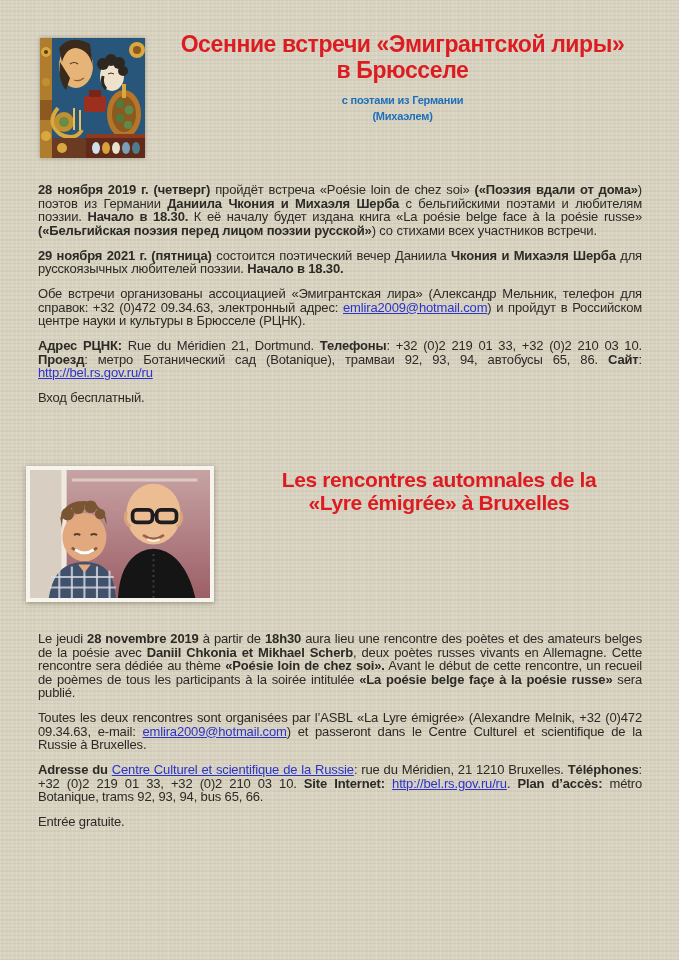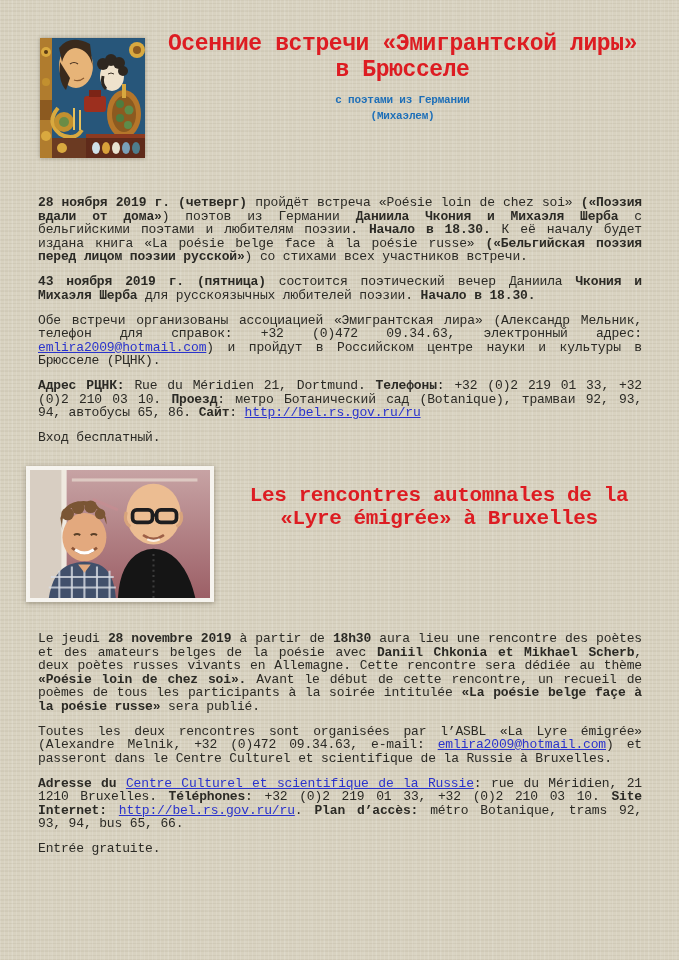--- a/index.html
+++ b/index.html
@@ -10,36 +10,36 @@
     margin:0 auto;
     overflow:hidden;
     background-color:#d8d2c0;
     background-image:
       repeating-linear-gradient(90deg, rgba(255,255,255,.12) 0 1px, transparent 1px 4px),
       repeating-linear-gradient(0deg, rgba(138,126,100,.10) 0 1px, transparent 1px 4px),
       repeating-linear-gradient(0deg, transparent 0 9px, rgba(120,110,88,.07) 9px 10px),
       repeating-linear-gradient(90deg, transparent 0 11px, rgba(255,255,255,.06) 11px 13px);
     font-family:"Liberation Sans","DejaVu Sans",sans-serif;
   }
-  .abs{position:absolute;font-family:Liberation Mono, monospace;}
+  .abs{position:absolute;}
   
   .artwork{left:40px;top:38px;width:105px;height:120px;box-shadow:0 0 4px rgba(90,80,60,.45);}
   .photo-frame{left:26px;top:466px;width:180px;height:128px;background:#f6f4ef;padding:4px;box-shadow:0 1px 5px rgba(90,80,60,.5);}
   .artwork svg,.photo-frame svg{display:block;width:100%;height:100%;}
   
   .ru-head{left:150px;top:31px;width:505px;text-align:center;}
-  .fr-head{left:213px;top:468px;width:452px;text-align:center;margin-top:16px;}
+  .fr-head{left:213px;top:468px;width:452px;text-align:center;}
   .title-red{color:#dd1c22;font-weight:bold;font-size:23px;line-height:26px;letter-spacing:-0.4px;}
   .fr-head .title-red{font-size:21px;line-height:23px;}
   .subtitle-blue{color:#1e6fb8;font-weight:bold;letter-spacing:-0.2px;}
   .ru-head .subtitle-blue{margin-top:10px;font-size:11px;line-height:15.5px;}
   .fr-head .subtitle-blue{margin-top:11px;font-size:16px;line-height:18.5px;}
   
   .body-block{left:38px;width:604px;color:#2b2a25;font-size:13px;line-height:13.5px;letter-spacing:-0.15px;}
-  .ru-body{top:196px;}
+  .ru-body{top:183px;}
   .fr-body{top:632px;}
   .body-block p{margin:0 0 11.5px 0;text-align:justify;}
   .body-block p:last-child{text-align:left;}
   .b{font-weight:bold;}
   a.link{color:#2a33cc;text-decoration:underline;cursor:pointer;}
 </style>
 </head>
 <body>
 
 <div class="page">
@@ -106,21 +106,21 @@
       <div>в Брюсселе</div>
     </div>
     <div class="subtitle-blue">
       <div>с поэтами из Германии</div>
       <div>(Михаэлем)</div>
     </div>
   </div>
 
   <div class="abs body-block ru-body">
     <p><span class="b">28 ноября 2019 г. (четверг)</span><span> пройдёт встреча «Poésie loin de chez soi» </span><span class="b">(«Поэзия вдали от дома»</span><span>) поэтов из Германии </span><span class="b">Даниила Чкония и Михаэля Шерба</span><span> с бельгийскими поэтами и любителям поэзии. </span><span class="b">Начало в 18.30.</span><span> К её началу будет издана книга «La poésie belge face à la poésie russe» </span><span class="b">(«Бельгийская поэзия перед лицом поэзии русской»</span><span>) со стихами всех участников встречи.</span></p>
-    <p><span class="b">43 ноября 2019 г. (пятница)</span><span> состоится поэтический вечер Даниила </span><span class="b">Чкония и Михаэля Шерба</span><span> для русскоязычных любителей поэзии. </span><span class="b">Начало в 18.30.</span></p>
+    <p><span class="b">29 ноября 2021 г. (пятница)</span><span> состоится поэтический вечер Даниила </span><span class="b">Чкония и Михаэля Шерба</span><span> для русскоязычных любителей поэзии. </span><span class="b">Начало в 18.30.</span></p>
     <p><span>Обе встречи организованы ассоциацией «Эмигрантская лира» (Александр Мельник, телефон для справок: +32 (0)472 09.34.63, электронный адрес: </span><a class="link" href="#">emlira2009@hotmail.com</a><span>) и пройдут в Российском центре науки и культуры в Брюсселе (РЦНК).</span></p>
     <p><span class="b">Адрес РЦНК:</span><span> Rue du Méridien 21, Dortmund. </span><span class="b">Телефоны</span><span>: +32 (0)2 219 01 33, +32 (0)2 210 03 10. </span><span class="b">Проезд</span><span>: метро Ботанический сад (Botanique), трамваи 92, 93, 94, автобусы 65, 86. </span><span class="b">Сайт</span><span>: </span><a class="link" href="#">http://bel.rs.gov.ru/ru</a></p>
     <p><span>Вход бесплатный.</span></p>
   </div>
 
   <div class="abs photo-frame">
     <svg viewBox="0 0 172 122" preserveAspectRatio="none">
       <defs>
         <linearGradient id="bgph" x1="0" y1="0" x2="0" y2="1">
           <stop offset="0" stop-color="#c7a3a4"></stop>

